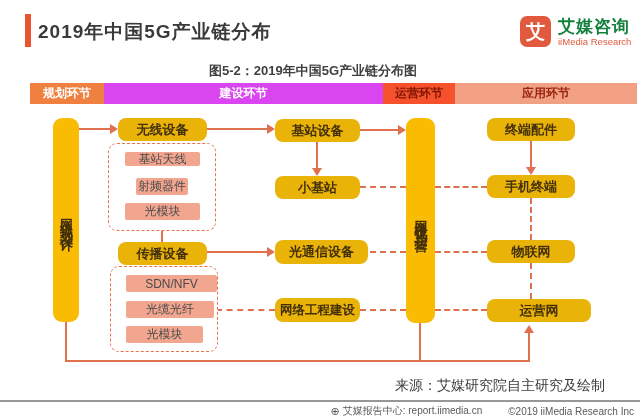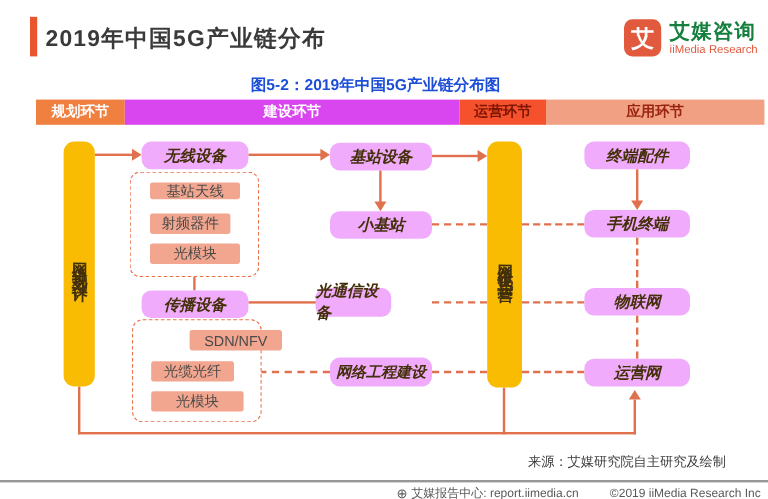--- a/index.html
+++ b/index.html
@@ -7,46 +7,46 @@
     position:relative;width:640px;height:416px;background:#ffffff;overflow:hidden;
     font-family:"Liberation Sans","DejaVu Sans",sans-serif;
   }
   
   .accent-bar{position:absolute;left:25px;top:14px;width:6px;height:33px;background:#E8552F;}
   .page-title{position:absolute;left:38px;top:19px;font-size:19px;font-weight:bold;color:#3A3A3A;letter-spacing:1px;}
   .logo-mark{position:absolute;left:520px;top:16px;width:31px;height:31px;background:#E15A3D;border-radius:7px;
     display:flex;align-items:center;justify-content:center;color:#fff;font-size:19px;font-weight:bold;}
   .brand-cn{position:absolute;left:558px;top:15px;font-size:17px;font-weight:bold;color:#15803d;letter-spacing:1px;}
   .brand-en{position:absolute;left:558px;top:36px;font-size:9.5px;color:#E15A3D;}
-  .figure-caption{position:absolute;left:130px;top:62px;width:366px;text-align:center;font-size:13px;font-weight:bold;color:#1d4ed8;}
+  .figure-caption{position:absolute;left:130px;top:62px;width:366px;text-align:center;font-size:13px;font-weight:bold;color:#404040;}
   
   .stage{position:absolute;top:83px;height:21px;line-height:21px;text-align:center;font-size:12px;font-weight:bold;}
   .stage-1{left:30px;width:74px;background:#F08040;color:#FFFFFF;}
   .stage-2{left:104px;width:279px;background:#d946ef;color:#FFFFFF;}
   .stage-3{left:383px;width:72px;background:#F4512C;color:#7E1503;}
   .stage-4{left:455px;width:182px;background:#F2A083;color:#99240F;}
   
-  .node{position:absolute;background:#f0abfc;border-radius:8px;display:flex;align-items:center;justify-content:center;
-    font-size:13px;font-weight:bold;color:#43300A;z-index:3;font-style:italic;}
+  .node{position:absolute;background:#eab308;border-radius:8px;display:flex;align-items:center;justify-content:center;
+    font-size:13px;font-weight:bold;color:#43300A;z-index:3;}
   .vnode{position:absolute;background:#F9BC02;border-radius:9px;display:flex;align-items:center;justify-content:center;
     writing-mode:vertical-lr;text-orientation:upright;letter-spacing:4px;
     font-size:13px;font-weight:bold;color:#43300A;z-index:3;}
   .subnode{position:absolute;background:#F2A68F;border-radius:2px;display:flex;align-items:center;justify-content:center;
     font-size:12px;font-weight:500;color:#4A4A4A;z-index:3;}
   .dashedbox{position:absolute;border:1.6px dashed #E8734B;border-radius:9px;background:#fff;z-index:2;}
   
   .hline{position:absolute;height:2px;background:#E0714E;z-index:1;}
   .vline{position:absolute;width:2px;background:#E0714E;z-index:1;}
   .hdash{position:absolute;height:0;border-top:2px dashed #E0714E;z-index:1;}
   .vdash{position:absolute;width:0;border-left:2px dashed #E0714E;z-index:1;}
   .arr-r{position:absolute;width:0;height:0;border-top:5px solid transparent;border-bottom:5px solid transparent;border-left:8px solid #E0714E;z-index:1;}
   .arr-d{position:absolute;width:0;height:0;border-left:5px solid transparent;border-right:5px solid transparent;border-top:8px solid #E0714E;z-index:1;}
   .arr-u{position:absolute;width:0;height:0;border-left:5px solid transparent;border-right:5px solid transparent;border-bottom:8px solid #E0714E;z-index:1;}
   
-  .source-note{position:absolute;left:360px;top:377px;width:245px;text-align:right;font-size:11px;color:#3C3C3C;}
+  .source-note{position:absolute;left:360px;top:377px;width:245px;text-align:right;font-size:14px;color:#3C3C3C;}
   .footer-line{position:absolute;left:0;top:400px;width:640px;height:2px;background:#979797;}
   .footer{position:absolute;right:6px;top:404px;display:flex;align-items:center;font-size:10px;color:#58595B;}
   .globe-icon{font-size:11px;margin-right:3px;color:#58595B;}
   .footer-gap{display:inline-block;width:26px;}
 </style>
 </head>
 <body>
 
 <div class="canvas">
 
@@ -63,39 +63,39 @@
   <div class="stage stage-2">建设环节</div>
   <div class="stage stage-3">运营环节</div>
   <div class="stage stage-4">应用环节</div>
 
   <div class="vnode" style="left:53px;top:118px;width:26px;height:204px;">网络规划设计</div>
   <div class="vnode" style="left:406px;top:118px;width:29px;height:205px;letter-spacing:3px;">网络优化与运营</div>
 
   <div class="node" style="left:118px;top:118px;width:89px;height:23px;">无线设备</div>
   <div class="dashedbox" style="left:108px;top:143px;width:106px;height:86px;"></div>
   <div class="subnode" style="left:125px;top:152px;width:75px;height:14px;">基站天线</div>
-  <div class="subnode" style="left:125px;top:178px;width:67px;height:17px;">射频器件</div>
+  <div class="subnode" style="left:136px;top:178px;width:52px;height:17px;">射频器件</div>
   <div class="subnode" style="left:125px;top:203px;width:75px;height:17px;">光模块</div>
 
   <div class="vline" style="left:161px;top:229px;height:13px;"></div>
   <div class="node" style="left:118px;top:242px;width:89px;height:23px;">传播设备</div>
   <div class="dashedbox" style="left:110px;top:266px;width:106px;height:84px;"></div>
-  <div class="subnode" style="left:126px;top:275px;width:77px;height:17px;margin-left:32px;">SDN/NFV</div>
-  <div class="subnode" style="left:126px;top:301px;width:69px;height:17px;">光缆光纤</div>
+  <div class="subnode" style="left:126px;top:275px;width:91px;height:17px;">SDN/NFV</div>
+  <div class="subnode" style="left:126px;top:301px;width:88px;height:17px;">光缆光纤</div>
   <div class="subnode" style="left:126px;top:326px;width:77px;height:17px;">光模块</div>
 
   <div class="node" style="left:275px;top:176px;width:85px;height:23px;">小基站</div>
   <div class="node" style="left:275px;top:119px;width:85px;height:23px;">基站设备</div>
-  <div class="node" style="left:263px;top:240px;width:63px;height:24px;">光通信设备</div>
+  <div class="node" style="left:275px;top:240px;width:93px;height:24px;">光通信设备</div>
   <div class="node" style="left:487px;top:118px;width:88px;height:23px;">终端配件</div>
 
   <div class="node" style="left:275px;top:298px;width:85px;height:24px;font-size:12.5px;">网络工程建设</div>
   <div class="node" style="left:487px;top:175px;width:88px;height:23px;">手机终端</div>
   <div class="node" style="left:487px;top:240px;width:88px;height:23px;">物联网</div>
-  <div class="node" style="left:487px;top:299px;width:88px;height:23px;">运营网</div>
+  <div class="node" style="left:487px;top:299px;width:104px;height:23px;">运营网</div>
 
   <div class="hline" style="left:79px;top:128px;width:33px;"></div>
   <div class="arr-r" style="left:110px;top:124px;"></div>
 
   <div class="hline" style="left:207px;top:128px;width:61px;"></div>
   <div class="arr-r" style="left:267px;top:124px;"></div>
 
   <div class="hline" style="left:360px;top:129px;width:39px;"></div>
   <div class="arr-r" style="left:398px;top:125px;"></div>
 

